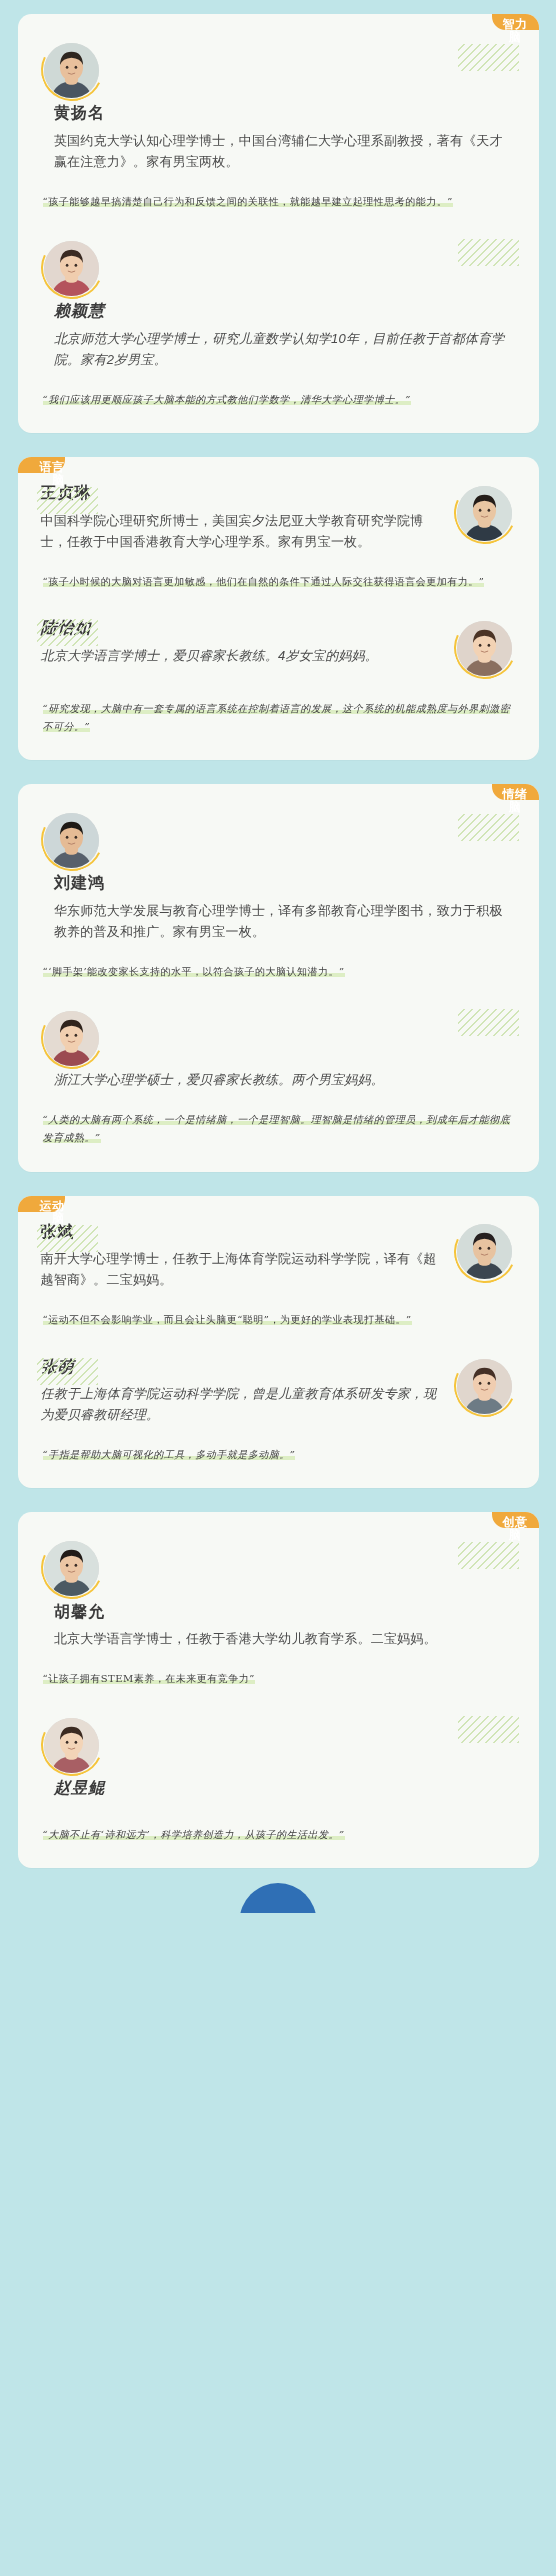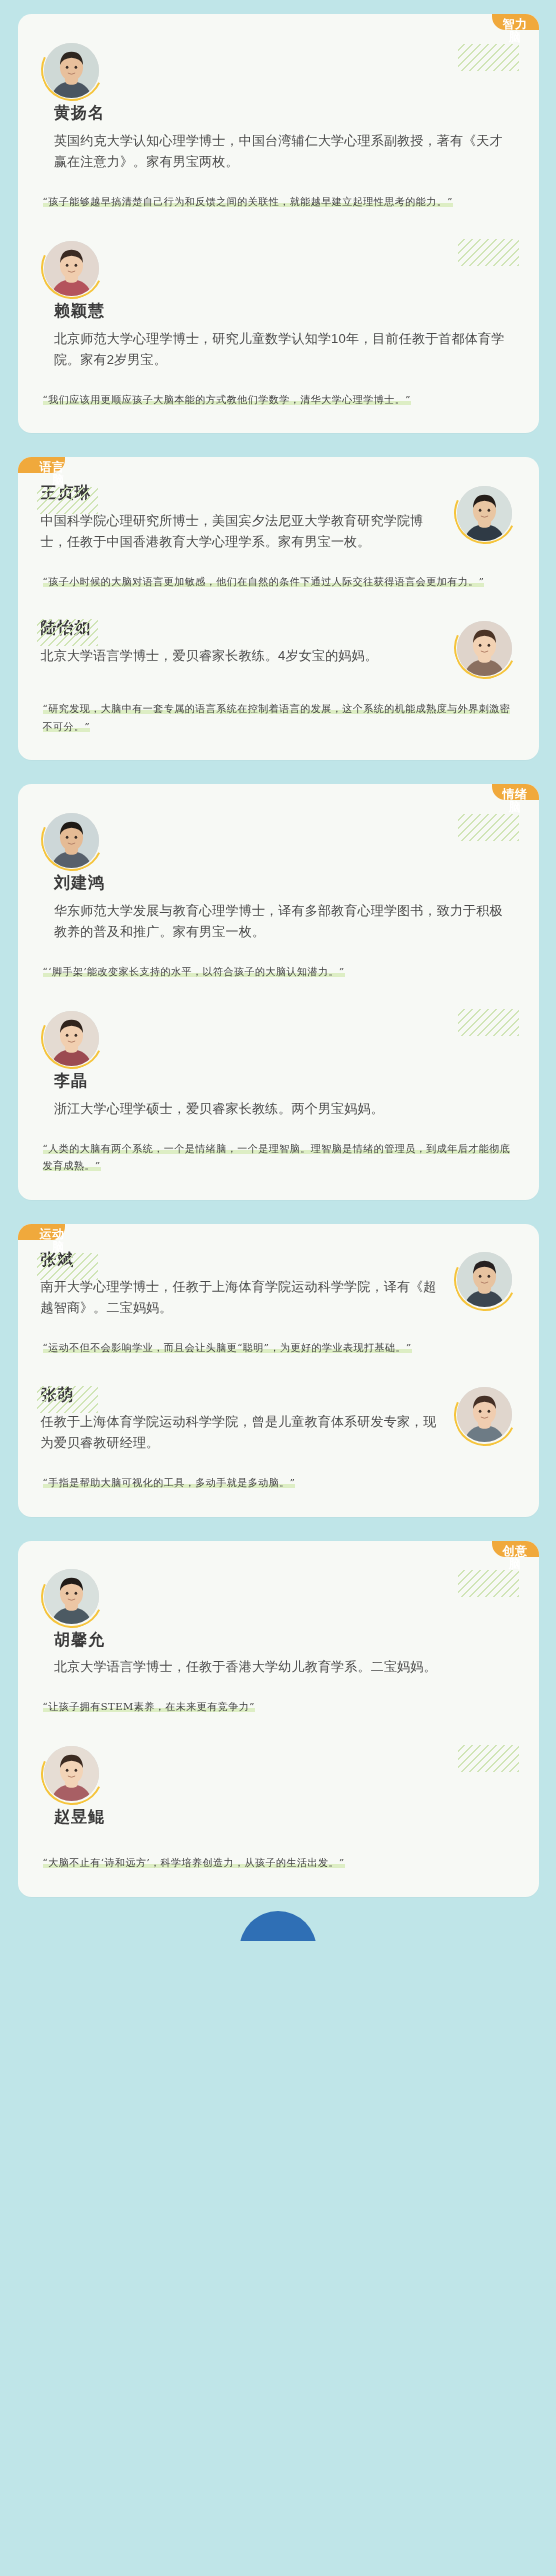--- a/index.html
+++ b/index.html
@@ -35,21 +35,21 @@
     padding-top:4px;
     letter-spacing:0.5px;
     font-weight:bold;
   }
   .tag.right { top:0; right:0; border-radius:0 13.4px 0 13.4px; }
   .tag.left  { top:0; left:0;  border-radius:13.4px 0 13.4px 0;text-align:right; }
   .tag span { display:block; }
 
   
   .person { position:relative; margin-bottom:24px; }
-  .person:last-child { margin-bottom:0; }
+  .person:last-child { margin-bottom:0;font-style:italic; }
 
   .prow { display:flex; align-items:flex-start;flex-direction:column; }
   .prow.rev { flex-direction:row-reverse; }
 
   
   .avatar-wrap {
     position:relative;
     width:62px; height:62px;
     flex:0 0 62px;
     margin-top:1px;
@@ -276,21 +276,20 @@
                   <ellipse cx="50" cy="96" rx="34" ry="26" fill="#9b4a51"></ellipse>
                   <rect x="38" y="58" width="24" height="18" rx="9" fill="#f1cfb0"></rect>
                   <ellipse cx="50" cy="44" rx="21" ry="25" fill="#f1cfb0"></ellipse>
                   <path d="M29 40 Q30 16 50 16 Q70 16 71 40 Q66 28 50 27 Q34 28 29 40 Z" fill="#30241d"></path>
                   <ellipse cx="42" cy="44" rx="2.4" ry="2.8" fill="#3a2d26"></ellipse>
                   <ellipse cx="58" cy="44" rx="2.4" ry="2.8" fill="#3a2d26"></ellipse>
                   <path d="M44 55 Q50 59 56 55" stroke="#b5836a" stroke-width="1.8" fill="none" stroke-linecap="round"></path>
                 </svg></div>
             </div>
             <div class="ptext">
-              <div class="pname">李晶</div>
               <div class="pbio">浙江大学心理学硕士，爱贝睿家长教练。两个男宝妈妈。</div>
             </div>
           </div>
           <div class="quote"><span class="hl">“人类的大脑有两个系统，一个是情绪脑，一个是理智脑。理智脑是情绪的管理员，到成年后才能彻底发育成熟。”</span></div>
         </div>
       </div>
       <div class="section">
         <div class="tag left" style="background: rgb(240, 169, 60);">
           <span>运动</span>
           <span>脑</span>

